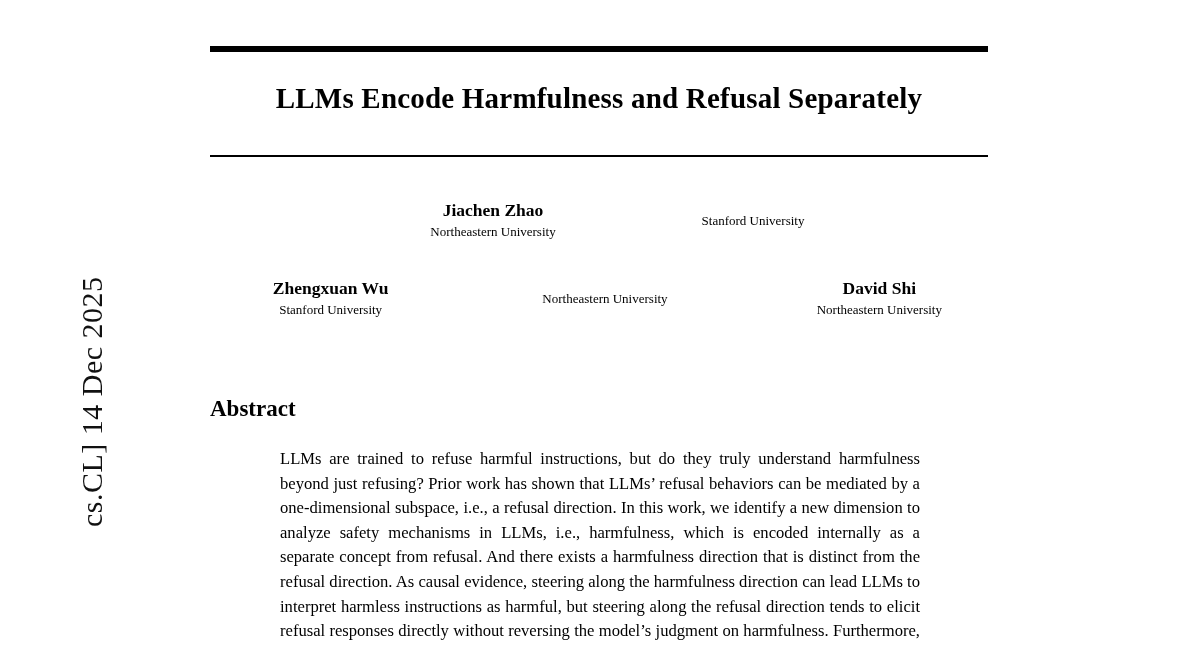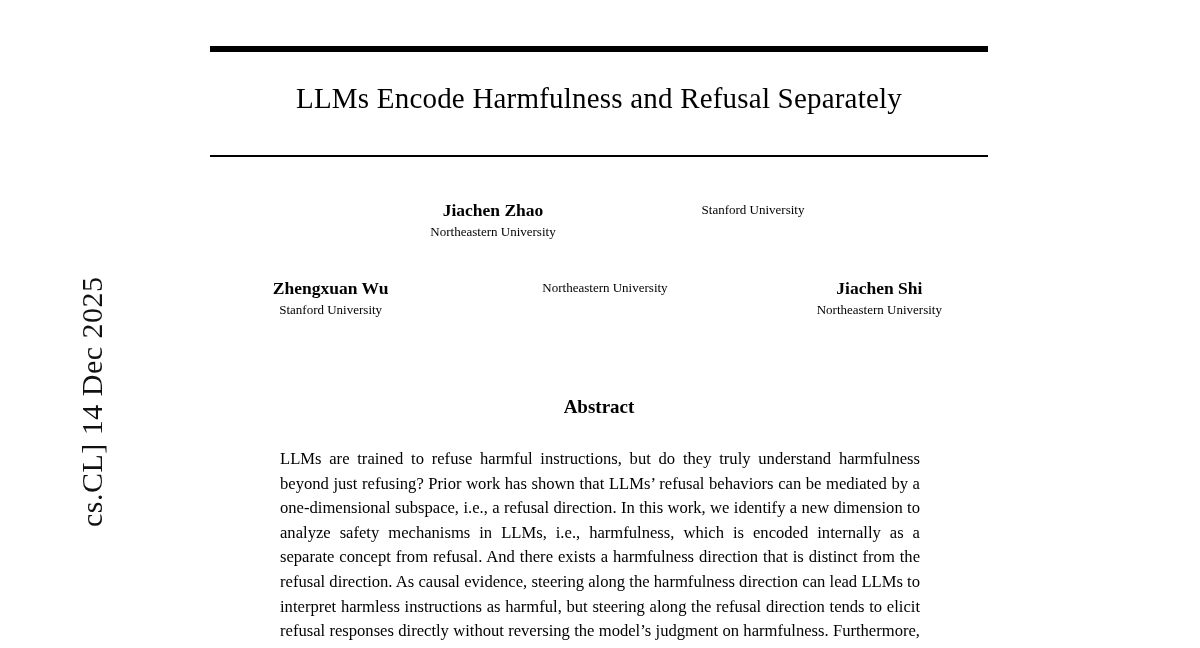--- a/index.html
+++ b/index.html
@@ -58,34 +58,35 @@
     background: #000;
   }
 
   .title {
     position: absolute;
     left: 0;
     top: 82px;
     width: 778px;
     text-align: center;
     font-size: 29px;
-    font-weight: normal;
+    font-weight: bold;
     letter-spacing: 0.2px;
   }
 
   
   .authors {
     position: absolute;
     left: 0;
     top: 200px;
     width: 778px;
   }
   .author-row {
     display: flex;
     width: 100%;
+    align-items: center;
   }
   .author-row.row-1 { justify-content: center; }
   .author-row.row-2 { justify-content: center; }
 
   .author {
     text-align: center;
   }
   .author-row.row-1 .author { width: 260px; }
   .author-row.row-2 .author { width: 240px; }
 
@@ -101,22 +102,21 @@
     font-size: 13px;
     line-height: 1.5;
   }
 
   
   .abstract-heading {
     position: absolute;
     left: 0;
     top: 396px;
     width: 778px;
-    text-align: center;
-    font-size: 19px;
+    font-size: 23px;
     font-weight: bold;
   }
   .abstract-body {
     position: absolute;
     left: 70px;
     top: 447px;
     width: 640px;
     font-size: 16.6px;
     line-height: 24.6px;
     text-align: justify;
@@ -151,21 +151,21 @@
 
     <div class="author-row row-2">
       <div class="author">
         <div class="author-name">Zhengxuan Wu</div>
         <div class="author-affil">Stanford University</div>
       </div>
       <div class="author">
         <div class="author-affil">Northeastern University</div>
       </div>
       <div class="author">
-        <div class="author-name">Jiachen Shi</div>
+        <div class="author-name">David Shi</div>
         <div class="author-affil">Northeastern University</div>
       </div>
     </div>
 
   </div>
 
   <div class="abstract-heading">Abstract</div>
   <div class="abstract-body">LLMs are trained to refuse harmful instructions, but do they truly understand harmfulness beyond just refusing?  Prior work has shown that LLMs’ refusal behaviors can be mediated by a one-dimensional subspace, i.e., a refusal direction. In this work, we identify a new dimension to analyze safety mechanisms in LLMs, i.e., harmfulness, which is encoded internally as a separate concept from refusal. And there exists a harmfulness direction that is distinct from the refusal direction. As causal evidence, steering along the harmfulness direction can lead LLMs to interpret harmless instructions as harmful, but steering along the refusal direction tends to elicit refusal responses directly without reversing the model’s judgment on harmfulness. Furthermore, using our identified harmfulness concept, we find that</div>
 
 </div>

